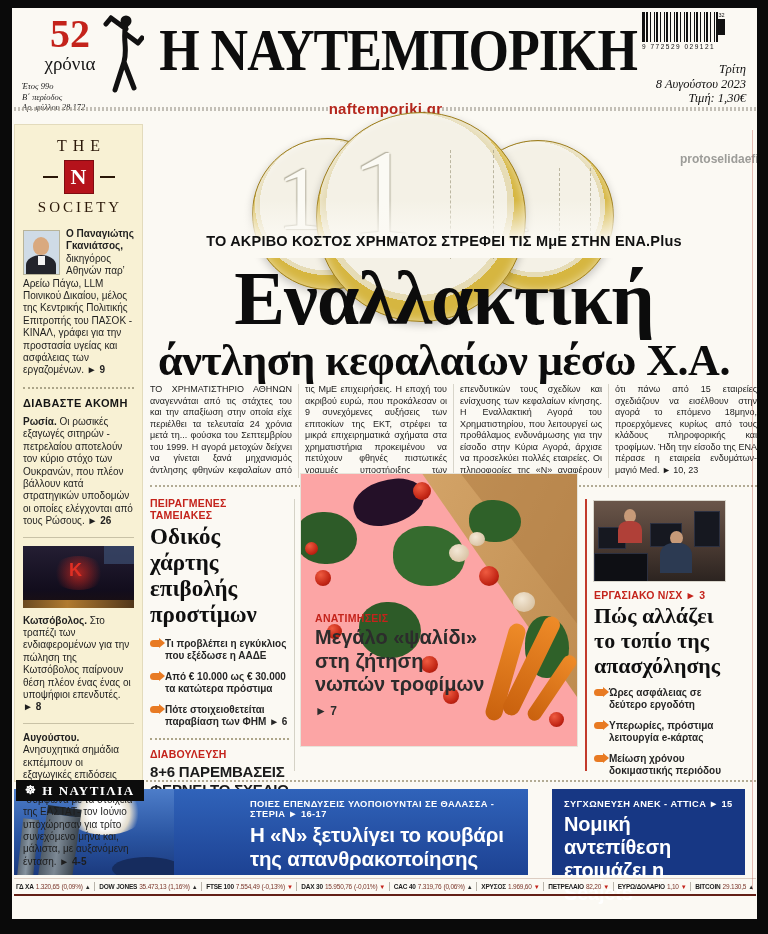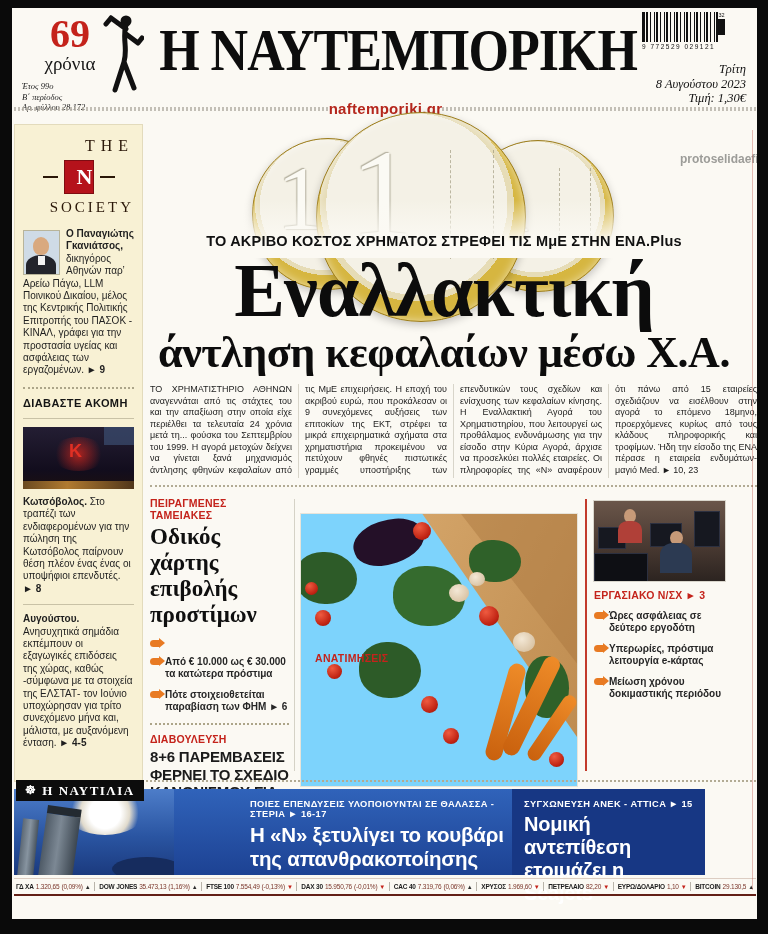--- a/index.html
+++ b/index.html
@@ -25,21 +25,21 @@
   .bc-num{font-size:6.5px;letter-spacing:1.5px;color:#111;margin-top:1px}
   .bc-issue{position:absolute;right:0;top:0;width:9px;text-align:center;font-size:5.5px;color:#111}
   .bc-issue .stub{width:7px;height:16px;background:#111;margin:1px auto 0}
   .dateblock{left:590px;top:62px;width:156px;text-align:right;font-family:"Liberation Serif",serif;font-style:italic;font-size:12.5px;line-height:14.5px;color:#111}
   .sitebar{left:14px;top:100px;width:743px;display:flex;align-items:center;}
   .dashes{flex:1;height:4px;background:repeating-linear-gradient(90deg,#b4b0a6 0 2px,transparent 2px 4px);opacity:.8}
   .sitebar .site{font-size:15px;font-weight:700;color:#b5271d;letter-spacing:.3px}
 
   
   .sidebar{left:14px;top:124px;width:129px;height:658px;background:#f8f1d4;border:1px solid #e3dbbc;box-sizing:border-box;padding:12px 8px 8px;z-index:5}
-  .soc{text-align:right;color:#2a1708;font-family:"Liberation Serif",serif}
+  .soc{text-align:center;color:#2a1708;font-family:"Liberation Serif",serif}
   .soc-the{font-size:16px;letter-spacing:6px;padding-left:6px}
   .soc-mid{display:flex;align-items:center;justify-content:center;gap:6px;margin:5px 0}
   .soc-dash{width:15px;height:2px;background:#2a1708}
   .soc-box{width:28px;height:32px;background:#b5121b;color:#fff;font-family:"Liberation Serif",serif;font-weight:700;font-size:22px;line-height:32px;border:1px solid #7e0c12}
   .soc-name{font-size:15px;letter-spacing:3px;padding-left:3px}
   .author{margin-top:12px;font-size:10px;line-height:12.4px;color:#1e1e1e;text-align:left}
   .headshot{float:left;width:35px;height:43px;margin:2px 6px 1px 0;background:#cfdbe6;position:relative;border:1px solid #b8b49a;overflow:hidden}
   .headshot .head{position:absolute;left:9px;top:6px;width:16px;height:18px;border-radius:50% 50% 45% 45%;background:#d9a97f}
   .headshot .suit{position:absolute;left:2px;top:24px;width:30px;height:20px;border-radius:50% 50% 0 0;background:#23242c}
   .headshot .shirt{position:absolute;left:14px;top:25px;width:7px;height:9px;background:#f2f2f2}
@@ -60,41 +60,41 @@
     background:radial-gradient(circle at 48% 44%, #f4f1e6 0 57%, #e6dcb6 57% 61%, #d6b640 61% 74%, #ba9527 74% 87%, #dcc158 87% 100%);
     box-shadow:0 3px 8px rgba(0,0,0,.22), inset 0 0 10px rgba(255,255,255,.55)}
   .coin .one{position:absolute;left:16%;top:4%;font-family:"Liberation Serif",serif;color:#fbfaf4;
     text-shadow:1px 1px 1px #b5b1a0,-1px -1px 1px #b5b1a0,0 0 2px #c8c4b2}
   .coin .stars{position:absolute;right:15%;top:18%;width:20%;height:52%;opacity:.55;
     border-left:1px dashed #8d8668;border-right:1px dashed #8d8668}
   .coinfade{left:225px;top:200px;width:420px;height:58px;background:linear-gradient(180deg,rgba(251,249,243,0),#fbf9f3 72%);z-index:3}
   .watermark{left:680px;top:152px;font-size:12px;font-weight:700;color:#9c9c98}
   .leadblock{left:150px;top:233px;width:588px;text-align:center;z-index:4}
   .lead-kicker{font-size:14.5px;font-weight:700;color:#111;letter-spacing:.2px}
-  .lead-head{font-family:"Liberation Serif",serif;font-weight:700;font-size:76px;line-height:80px;color:#0c0c0c;letter-spacing:-1px;margin-top:1px}
+  .lead-head{font-family:"Liberation Serif",serif;font-weight:700;font-size:76px;line-height:80px;color:#0c0c0c;letter-spacing:-1px;margin-top:9px}
   .lead-sub{font-family:"Liberation Serif",serif;font-weight:700;font-size:44px;line-height:46px;color:#0c0c0c;letter-spacing:-.5px}
   .bodycols{left:150px;top:384px;width:607px;height:94px;column-count:4;column-gap:13px;column-rule:1px solid #d8d5ca;
     font-size:9px;line-height:11.5px;text-align:justify;color:#1c1c1c;overflow:hidden}
   .bodycols b{font-weight:400}
   .dotdiv{border-top:2px dotted #b2ab94}
 
   
   .kicker-red{font-size:10.5px;font-weight:700;color:#c4231b;letter-spacing:.2px}
   .fines{left:150px;top:497px;width:139px}
   .fines-head{font-family:"Liberation Serif",serif;font-weight:700;font-size:23px;line-height:26px;color:#0f0f0f;margin-top:3px}
   .bullets{margin-top:10px}
   .bullet{display:flex;gap:6px;margin-bottom:9px;font-size:10px;line-height:12px;font-weight:700;color:#262626}
   .b-arrow{flex:0 0 9px;width:9px;height:7px;background:#e87a22;border-radius:4px 0 0 4px;position:relative;margin-top:2px}
   .b-arrow::after{content:"";position:absolute;left:9px;top:-2px;border-left:6px solid #e87a22;border-top:5.5px solid transparent;border-bottom:5.5px solid transparent}
   .casino-head{font-weight:700;font-size:15px;line-height:17.5px;color:#1b1b1b;letter-spacing:-.2px;margin-top:3px}
   .vrule{left:294px;top:499px;width:1px;height:272px;background:#d5d2c6}
   .redrule{left:585px;top:499px;width:2px;height:272px;background:#c33a2b}
 
   
-  .veg{left:301px;top:514px;width:276px;height:272px;background:#7dd3fc;overflow:hidden;box-shadow:0 0 0 1px #e7e4da}
+  .veg{left:301px;top:474px;width:276px;height:272px;background:#fca5a5;overflow:hidden;box-shadow:0 0 0 1px #e7e4da}
   .veg .bag{position:absolute;inset:0;background:linear-gradient(118deg,#dcae72,#bd8a4e);clip-path:polygon(44% 0,100% 0,100% 82%)}
   .veg .bag2{position:absolute;inset:0;background:#a9763f;opacity:.45;clip-path:polygon(58% 0,100% 0,100% 55%)}
   .blob{position:absolute;border-radius:46% 54% 50% 50%}
   .tom{position:absolute;border-radius:50%;background:radial-gradient(circle at 35% 30%,#ef5b40,#c02313 65%,#8d170c)}
   .mush{position:absolute;border-radius:50%;background:radial-gradient(circle at 40% 35%,#f3e8d6,#d9c3a4 75%)}
   .carrot{position:absolute;border-radius:10px;background:linear-gradient(180deg,#ee8b28,#c9610e)}
   .veg-kick{position:absolute;left:14px;top:138px;font-size:10.5px;font-weight:700;color:#c4231b;letter-spacing:.3px}
   .veg-head{position:absolute;left:14px;top:152px;width:178px;font-weight:700;font-size:20px;line-height:23.5px;color:#2c2c2c}
   .veg-page{font-size:12px;font-weight:700;color:#2c2c2c}
 
@@ -113,40 +113,40 @@
   .ship .funnel{position:absolute;left:28px;top:18px;width:34px;height:76px;background:linear-gradient(90deg,#4e5a66,#7c8894 45%,#3c4650);transform:rotate(8deg);border-top:8px solid #232a31}
   .ship .pipe{position:absolute;left:6px;top:30px;width:16px;height:60px;background:linear-gradient(90deg,#5c6874,#8794a0 50%,#49545e);transform:rotate(6deg)}
   .ship .flame{position:absolute;left:52px;top:2px;width:78px;height:44px;border-radius:50%;background:radial-gradient(circle,#ffffff 0 35%,rgba(255,240,210,.85) 55%,rgba(255,255,255,0) 75%)}
   .ship .hill{position:absolute;right:-8px;bottom:-6px;width:70px;height:24px;border-radius:50%;background:#162c5e}
   .naut-label{left:16px;top:780px;height:21px;background:#0c0c0c;color:#fff;display:flex;align-items:center;gap:5px;padding:0 9px;
     font-family:"Liberation Serif",serif;font-weight:700;font-size:13px;letter-spacing:1.5px;z-index:6}
   .naut-label .wheel{font-size:12px}
   .banner-text{position:absolute;left:236px;top:10px;width:272px;color:#fff}
   .bn-kick{font-size:9.3px;font-weight:700;letter-spacing:.4px}
   .bn-head{font-size:20.5px;line-height:23.5px;font-weight:700;margin-top:4px;letter-spacing:-.2px}
-  .banner-side{left:512px;top:789px;width:193px;height:86px;background:#173784;box-sizing:border-box;padding:10px 12px;color:#fff}
+  .banner-side{left:552px;top:789px;width:193px;height:86px;background:#173784;box-sizing:border-box;padding:10px 12px;color:#fff}
 
   
   .ticker{left:14px;top:878px;width:742px;height:18px;display:flex;align-items:center;
     border-top:1px solid #dccdc2;border-bottom:2px solid #6320166;border-bottom:2px solid #632016;
     font-size:6.5px;letter-spacing:-.2px;color:#7a352a;white-space:nowrap;overflow:hidden;justify-content:space-between;padding:0 2px;box-sizing:border-box}
   .t-item{display:inline-flex;align-items:baseline;gap:2px}
   .t-label{font-weight:700;color:#1c1c1c}
   .t-sep{width:1px;height:9px;background:#b9b4aa;margin:0 3px;align-self:center}
   .t-arrow{font-size:6px}
   .t-arrow[data-dir="up"]{color:#2c2c2c}
   .t-arrow[data-dir="down"]{color:#c4231b}
 </style>
 </head>
 <body>
 
 <div class="page"></div>
 
 <div class="abs years">
-  <div class="num">69</div>
+  <div class="num">52</div>
   <div class="word">χρόνια</div>
   <div class="meta">
     <div>Έτος 99ο</div>
     <div>Β΄ περίοδος</div>
     <div>Αρ. φύλλου 28.172</div>
   </div>
 </div>
 
 <div class="abs hermes">
   <svg width="42" height="86" viewBox="0 0 42 86">
@@ -196,20 +196,25 @@
       <div class="shirt"></div>
     </div>
     <span class="sb-lead">Ο Παναγιώτης Γκανιάτσος,</span>
     <span>δικηγόρος Αθηνών παρ’ Αρείω Πάγω, LLM Ποινικού Δικαίου, μέλος της Κεντρικής Πολιτικής Επιτροπής του ΠΑΣΟΚ - ΚΙΝΑΛ, γράφει για την προστασία υγείας και ασφάλειας των εργαζομένων.</span>
     <b class="sb-page">► 9</b>
   </div>
 
   <div class="dotrule"></div>
   <div class="readmore">ΔΙΑΒΑΣΤΕ ΑΚΟΜΗ</div>
 
+  <div class="sb-item">
+    <span class="sb-lead">Ρωσία.</span>
+    <span>Οι ρωσικές εξαγωγές σιτηρών - πετρελαίου αποτελούν τον κύριο στόχο των Ουκρανών, που πλέον βάλλουν κατά στρατηγικών υποδομών οι οποίες ελέγχονται από τους Ρώσους.</span>
+    <b class="sb-page">► 26</b>
+  </div>
 
   <div class="solidrule"></div>
 
   <div class="kots">
     <div class="sky"></div>
     <div class="glow"></div>
     <div class="k">K</div>
     <div class="lights"></div>
   </div>
 
@@ -256,20 +261,21 @@
 </div>
 
 <div class="abs dotdiv" style="left:150px;top:485px;width:607px"></div>
 
 <div class="abs fines">
   <div class="kicker-red">ΠΕΙΡΑΓΜΕΝΕΣ ΤΑΜΕΙΑΚΕΣ</div>
   <div class="fines-head">Οδικός χάρτης επιβολής προστίμων</div>
   <div class="bullets">
     <div class="bullet">
       <span class="b-arrow"></span>
+      <span>Τι προβλέπει η εγκύκλιος που εξέδωσε η ΑΑΔΕ</span>
     </div>
     <div class="bullet">
       <span class="b-arrow"></span>
       <span>Από € 10.000 ως € 30.000 τα κατώτερα πρόστιμα</span>
     </div>
     <div class="bullet">
       <span class="b-arrow"></span>
       <span>Πότε στοιχειοθετείται παραβίαση των ΦΗΜ ► 6</span>
     </div>
   </div>
@@ -300,36 +306,41 @@
   <div class="tom" style="left:142px;top:214px;width:16px;height:16px"></div>
   <div class="tom" style="left:248px;top:238px;width:15px;height:15px"></div>
   <div class="tom" style="left:178px;top:92px;width:20px;height:20px"></div>
   <div class="mush" style="left:148px;top:70px;width:20px;height:18px"></div>
   <div class="mush" style="left:168px;top:58px;width:16px;height:14px"></div>
   <div class="mush" style="left:212px;top:118px;width:22px;height:20px"></div>
   <div class="carrot" style="left:196px;top:148px;width:17px;height:100px;transform:rotate(16deg)"></div>
   <div class="carrot" style="left:222px;top:138px;width:17px;height:108px;transform:rotate(26deg)"></div>
   <div class="carrot" style="left:244px;top:176px;width:14px;height:76px;transform:rotate(34deg)"></div>
   <div class="veg-kick">ΑΝΑΤΙΜΗΣΕΙΣ</div>
+  <div class="veg-head">
+    <span>Μεγάλο «ψαλίδι» στη ζήτηση νωπών τροφίμων</span>
+    <span class="veg-page">► 7</span>
+  </div>
 </div>
 
 <div class="abs redrule"></div>
 
 <div class="abs labour">
   <div class="office">
     <div class="mon" style="left:4px;top:26px;width:26px;height:20px"></div>
     <div class="mon" style="left:56px;top:22px;width:30px;height:22px"></div>
     <div class="mon" style="left:100px;top:10px;width:24px;height:34px"></div>
     <div class="ph" style="left:30px;top:8px;width:12px;height:14px"></div>
     <div class="shirt" style="left:24px;top:20px;width:24px;height:22px;background:#b04038"></div>
     <div class="ph" style="left:76px;top:30px;width:13px;height:14px"></div>
     <div class="shirt" style="left:66px;top:42px;width:32px;height:30px;background:#2c3a52"></div>
     <div class="mon" style="left:0;top:52px;width:52px;height:28px;background:#0e0f14"></div>
   </div>
   <span class="kicker-red">ΕΡΓΑΣΙΑΚΟ Ν/ΣΧ ► 3</span>
+  <div class="labour-head">Πώς αλλάζει το τοπίο της απασχόλησης</div>
   <div class="bullets" style="margin-top:9px">
     <div class="bullet">
       <span class="b-arrow"></span>
       <span>Ώρες ασφάλειας σε δεύτερο εργοδότη</span>
     </div>
     <div class="bullet">
       <span class="b-arrow"></span>
       <span>Υπερωρίες, πρόστιμα λειτουργία e-κάρτας</span>
     </div>
     <div class="bullet">

